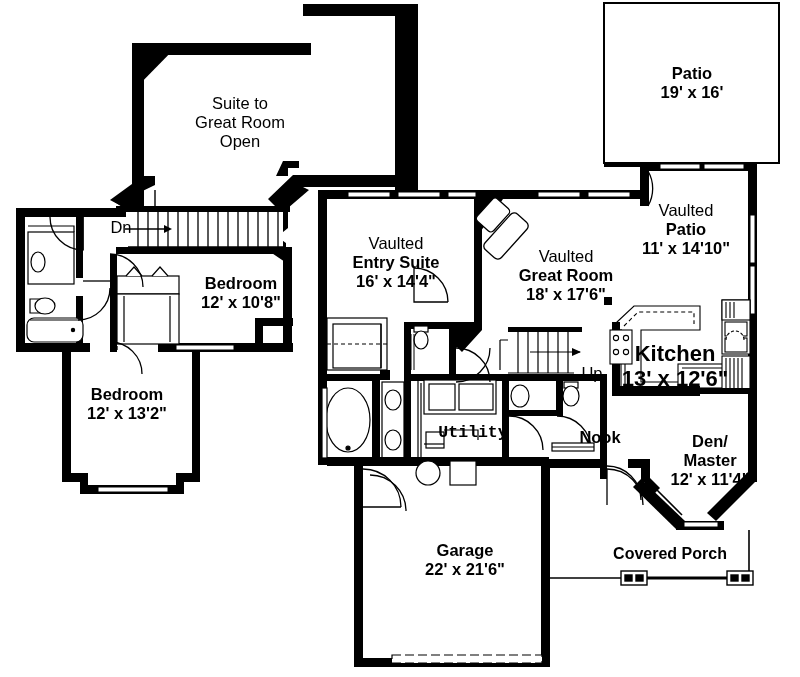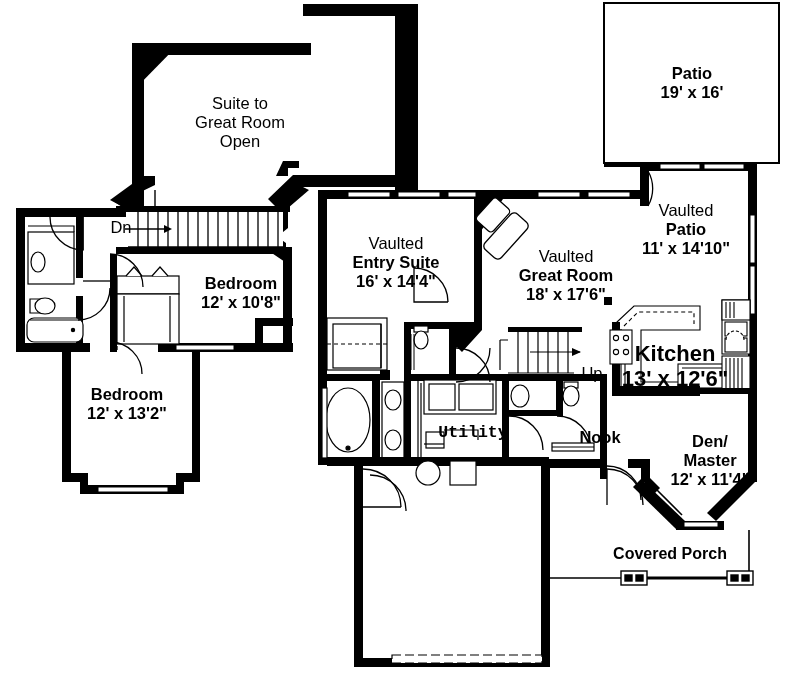--- a/index.html
+++ b/index.html
@@ -455,20 +455,24 @@
   </div>
 
   <div class="lbl" style="left:473px; top:424px; transform:translate(-50%,0); font-size:16.5px;font-family:Liberation Mono, monospace;">
     <span class="t2 rm-name">Utility</span>
   </div>
 
   <div class="lbl" style="left:600px; top:428px; transform:translate(-50%,0); font-size:16.5px;">
     <span class="t2 rm-name">Nook</span>
   </div>
 
+  <div class="lbl" style="left:465px; top:541px; transform:translate(-50%,0); font-size:16.5px;">
+    <span class="t2 rm-name">Garage</span>
+    <span class="t3 rm-dim">22' x 21'6"</span>
+  </div>
 
   <div class="lbl" style="left:670px; top:545px; transform:translate(-50%,0); font-size:16px;">
     <span class="t2 rm-name">Covered Porch</span>
   </div>
 
   <div class="lbl" style="left:121px; top:218px; transform:translate(-50%,0); font-size:16.5px;">
     <span class="t1">Dn</span>
   </div>
 
   <div class="lbl" style="left:592px; top:364px; transform:translate(-50%,0); font-size:16.5px;">

